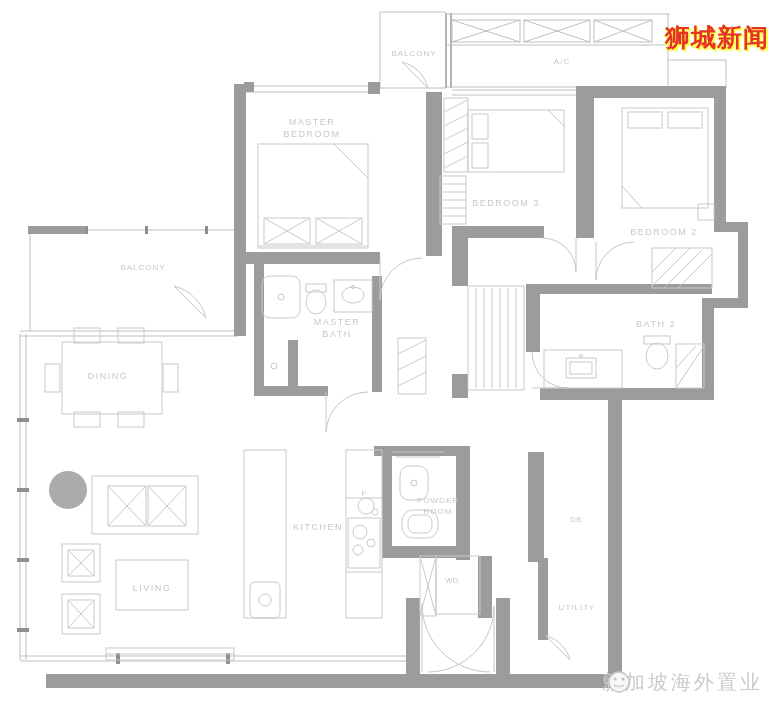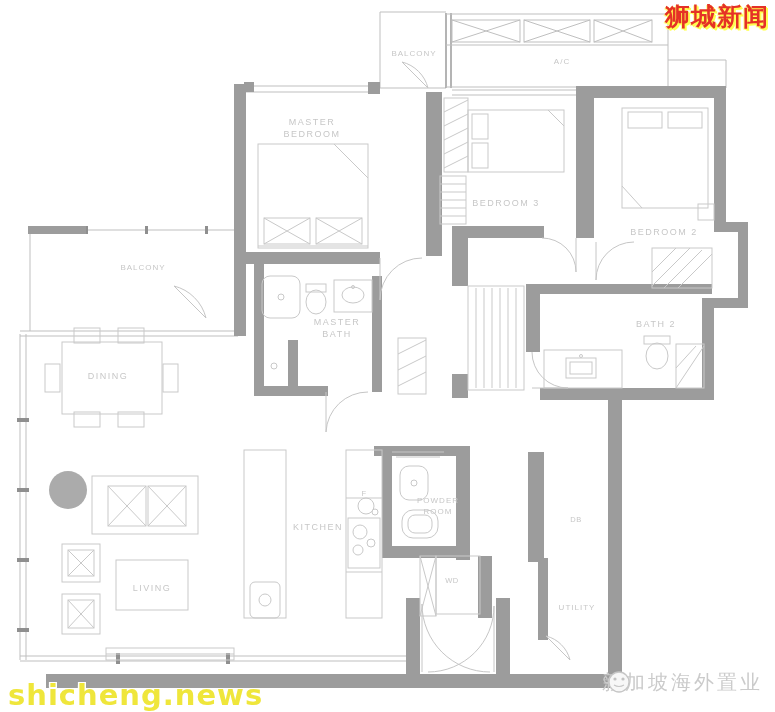--- a/index.html
+++ b/index.html
@@ -12,21 +12,21 @@
   .lnD{stroke:#a2a2a2;stroke-width:1.6;fill:none;}
   .furn{stroke:#c9c9c9;stroke-width:1;fill:none;}
   .tick{fill:#8f8f8f;}
   .door{stroke:#c6c6c6;stroke-width:1;fill:none;}
 
   text.lbl{fill:#c7c7c7;font-family:"Liberation Sans",sans-serif;font-size:9px;
            letter-spacing:1.5px;text-anchor:middle;}
   text.sm{font-size:8px;letter-spacing:1px;}
   text.xs{font-size:7.5px;letter-spacing:0.5px;}
 
-  .wm-cn{position:absolute;top:0;right:6px;font-family:"DejaVu Sans",sans-serif;
+  .wm-cn{position:absolute;top:21px;right:6px;font-family:"DejaVu Sans",sans-serif;
          font-weight:bold;font-size:25px;letter-spacing:1px;color:#e53126;
          text-shadow:2px 2px 0 #ffff4f,1px 1px 0 #ffff4f,-1px 1px 0 #ffff8a;}
   .wm-en{position:absolute;left:8px;bottom:0;font-family:"DejaVu Sans",sans-serif;
          font-weight:bold;font-size:29px;letter-spacing:1px;color:#efe63b;
          text-shadow:-1.5px -1.5px 0 #ffffff,1.5px -1.5px 0 #ffffff,
                      -1.5px 1.5px 0 #ffffff,1.5px 1.5px 0 #ffffff;}
   .brand{position:absolute;right:12px;bottom:16px;display:flex;align-items:center;gap:9px;}
   .brand-text{font-family:"DejaVu Sans",sans-serif;font-size:20px;letter-spacing:3px;color:#cbcbcb;}
 </style>
 </head>
@@ -254,21 +254,20 @@
     <text class="lbl" x="152" y="591">LIVING</text>
     <text class="lbl sm" x="438" y="503">POWDER</text>
     <text class="lbl sm" x="438" y="514">ROOM</text>
     <text class="lbl xs" x="452" y="583">WD</text>
     <text class="lbl xs" x="576" y="522">DB</text>
     <text class="lbl sm" x="577" y="610">UTILITY</text>
   </g>
 </svg>
 
   <div class="wm-cn">狮城新闻</div>
-  <div class="wm-en">shicheng.news</div>
   <div class="brand">
     <svg width="30" height="26" viewBox="0 0 30 26">
       <path d="M3,8 Q1,10 3,13 Q5,15 7,13" fill="none" stroke="#cbcbcb" stroke-width="1.2"></path>
       <circle cx="17" cy="13" r="10" fill="#f7f7f7" stroke="#c6c6c6" stroke-width="1.3"></circle>
       <circle cx="13" cy="10" r="1.6" fill="#c2c2c2"></circle>
       <circle cx="21" cy="10" r="1.6" fill="#c2c2c2"></circle>
       <path d="M12,16 Q17,19 22,16" fill="none" stroke="#c6c6c6" stroke-width="1.2"></path>
     </svg>
     <span class="brand-text">新加坡海外置业</span>
   </div>

